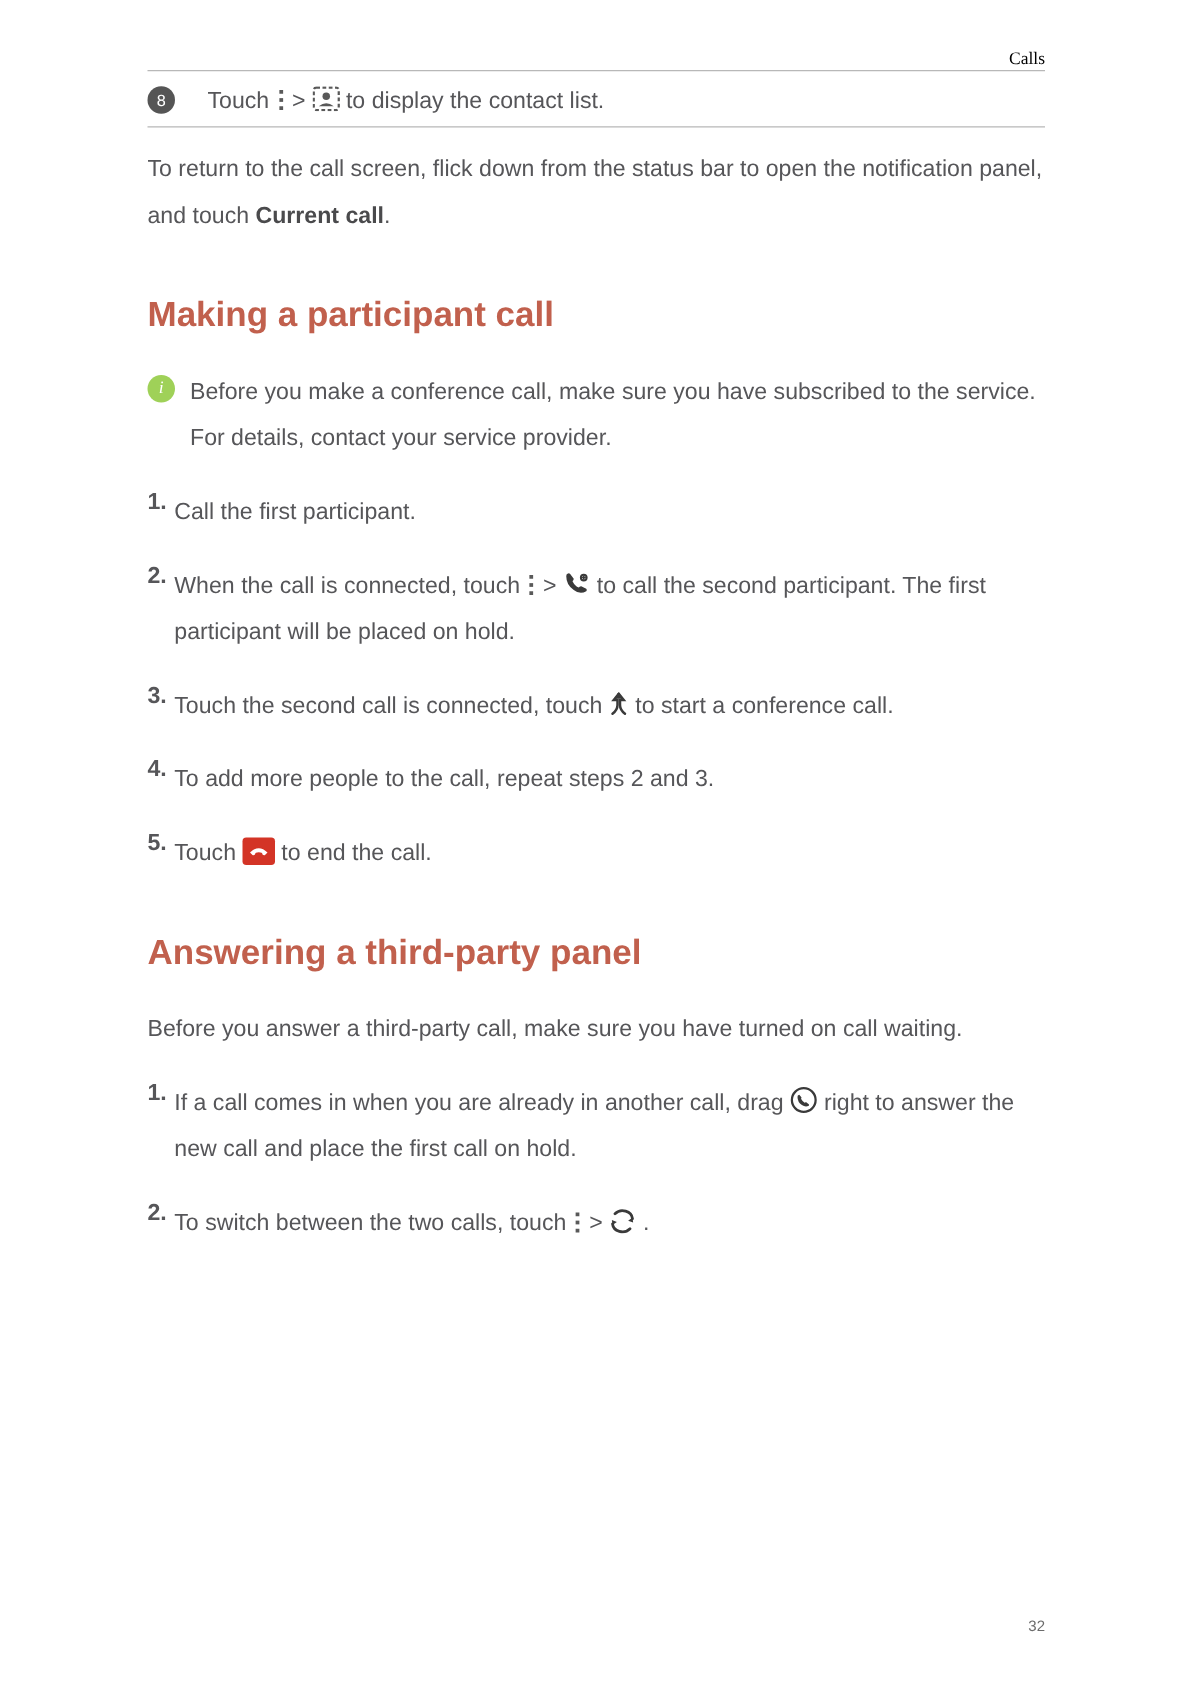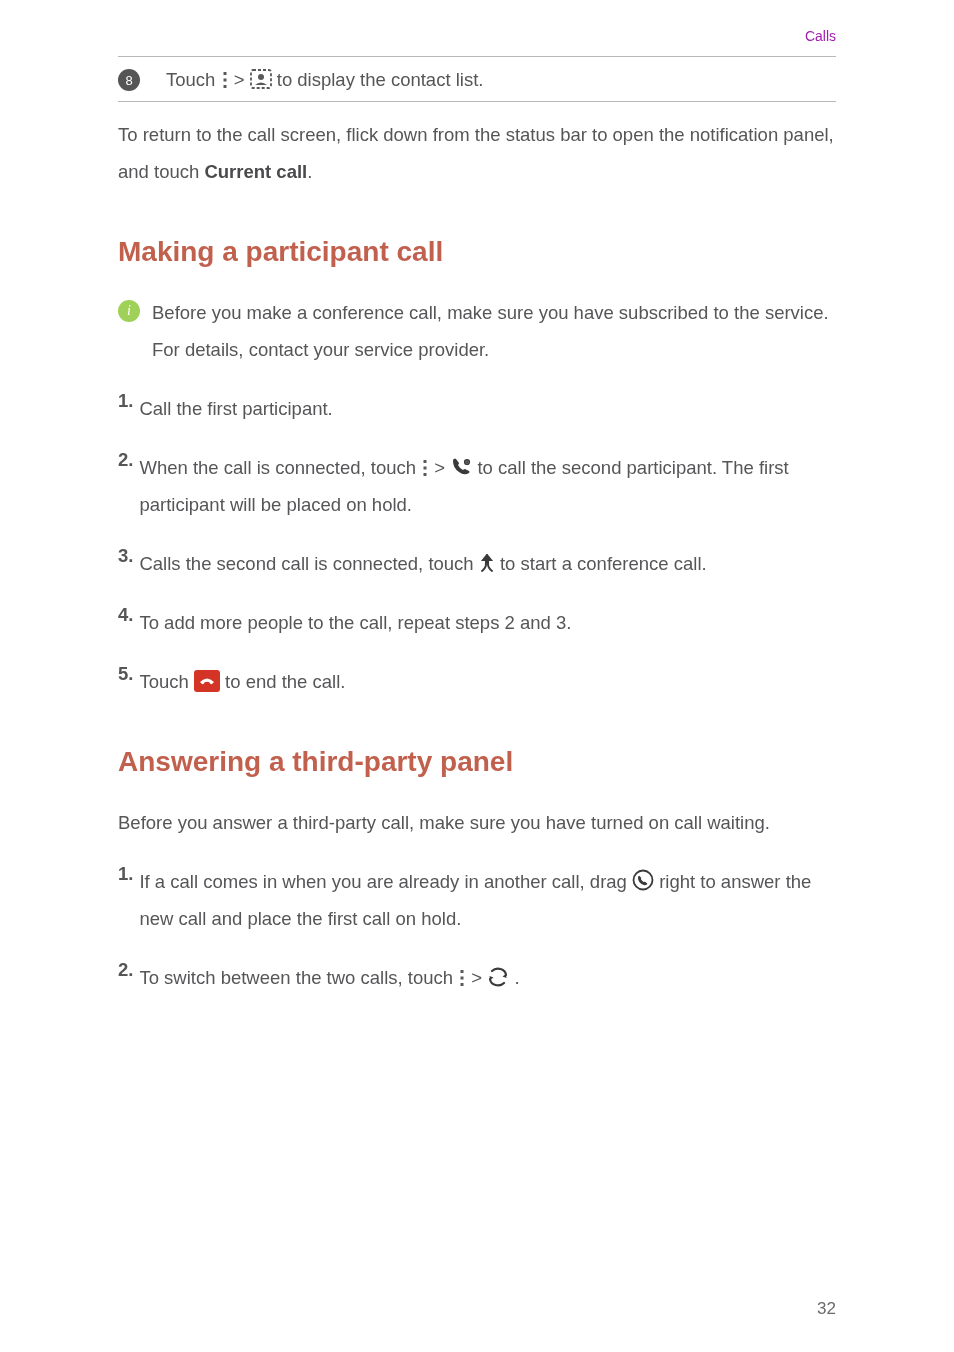--- a/index.html
+++ b/index.html
@@ -9,24 +9,25 @@
     height: 1352px;
     background: #fff;
     position: relative;
     color: #565659;
   }
   .page {
     padding: 30px 118px 0 118px;
   }
   .corner-label {
     position: absolute;
-    top: 28px;
+    top: 40px;
     right: 118px;
     font-size: 14px;
-    color: #a21caf;
+    color: #000000;
+    font-family: Liberation Serif, serif;
   }
   .hr { border: none; border-top: 1px solid #b8b8b8; margin: 8px 0; }
   .row8 {
     display: flex;
     align-items: center;
     gap: 26px;
     padding: 4px 0 2px 0;
   }
   .badge-circle {
     width: 22px; height: 22px;
@@ -92,23 +93,23 @@
     display: inline-block;
     width: 26px; height: 22px;
     background: #d33426;
     border-radius: 3px;
     position: relative;
     vertical-align: -4px;
   }
   .end-call svg { position: absolute; top: 50%; left: 50%; transform: translate(-50%, -50%); }
   .pagenum {
     position: absolute;
-    bottom: 33px;
+    bottom: 44px;
     right: 118px;
-    font-size: 17px;
+    font-size: 12px;
     color: #6b6b6b;
   }
 </style>
 </head>
 <body>
 
 <div class="corner-label">Calls</div>
 
 <div class="page">
 
@@ -175,21 +176,21 @@
             <line x1="15.3" y1="5" x2="18.7" y2="5" stroke="#3a3a3a" stroke-width="1.3"></line>
           </svg>
       </span>
       <span> to call the second participant. The first participant will be placed on hold.</span>
     </span>
   </div>
 
   <div class="ol-item">
     <span class="ol-num">3.</span>
     <span class="body-text ol-body">
-      <span>Calls the second call is connected, touch </span>
+      <span>Touch the second call is connected, touch </span>
       <span class="inline-icon">
         <svg width="16" height="20" viewBox="0 0 16 20">
             <path d="M8 2 L4 7 L7 7 L7 11 Q7 15 3 18" fill="none" stroke="#3a3a3a" stroke-width="2" stroke-linecap="round"></path>
             <path d="M8 2 L12 7 L9 7 L9 11 Q9 15 13 18" fill="none" stroke="#3a3a3a" stroke-width="2" stroke-linecap="round"></path>
             <path d="M8 1 L4.5 6 L11.5 6 Z" fill="#3a3a3a"></path>
           </svg>
       </span>
       <span> to start a conference call.</span>
     </span>
   </div>

